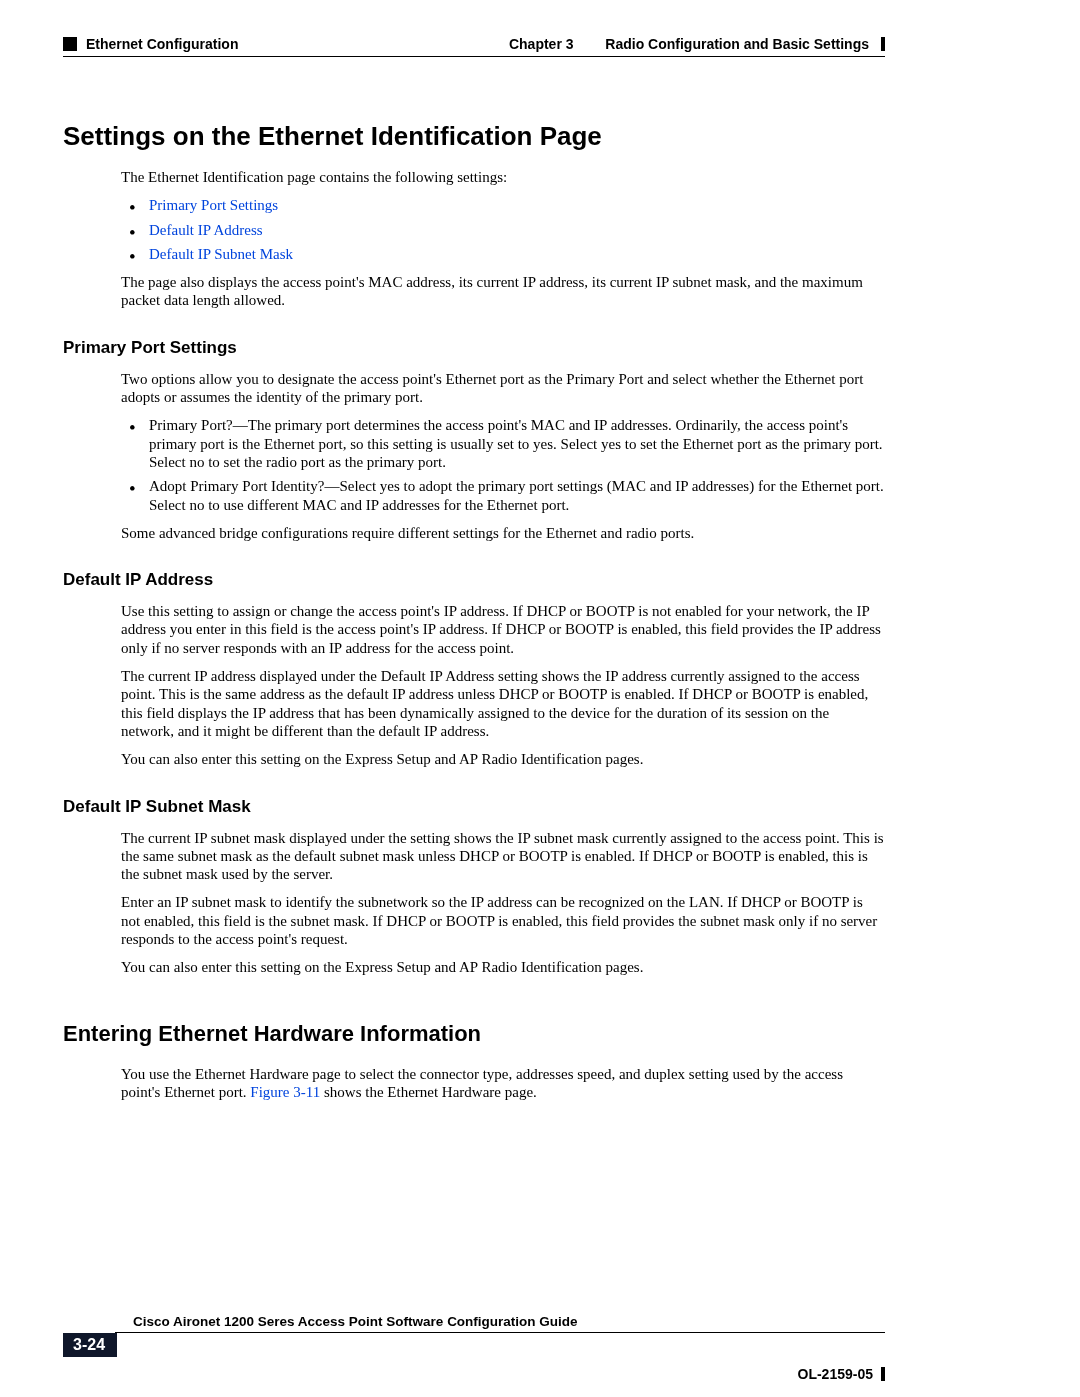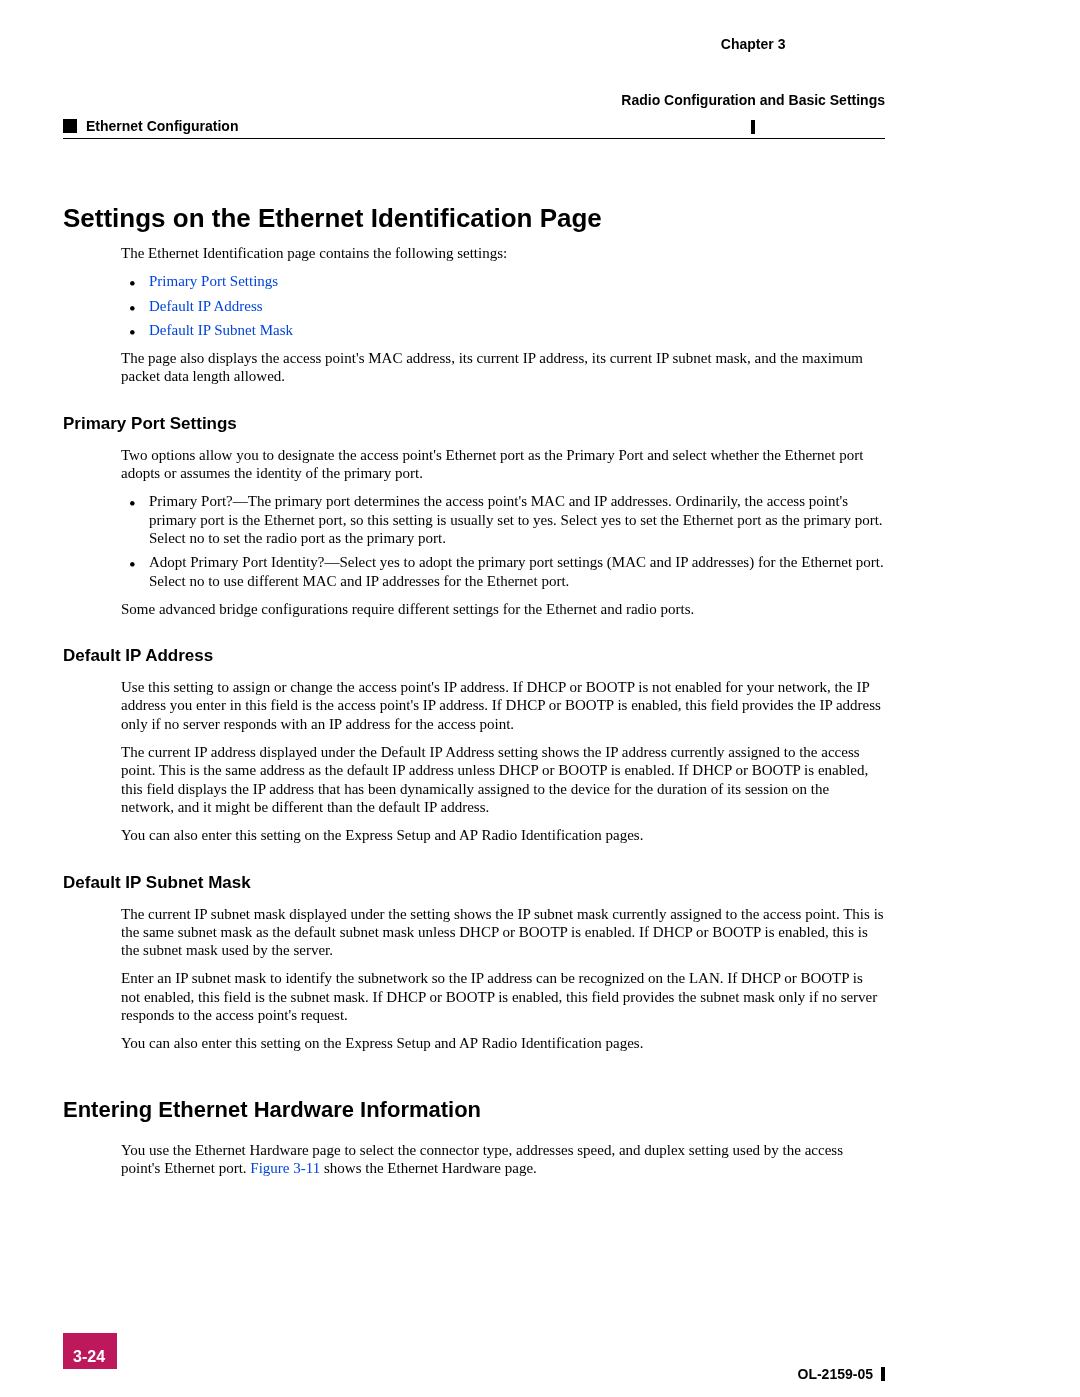--- a/index.html
+++ b/index.html
@@ -34,37 +34,36 @@
   }
   .square-black {
     width: 14px;
     height: 14px;
     background: #000;
   }
   .running-header-right {
     display: flex;
     align-items: center;
     gap: 12px;
-    flex-direction: column;
   }
   .bar-black {
     width: 4px;
     height: 14px;
     background: #000;
   }
   .rule-top {
     border: 0;
     border-top: 1px solid #000;
     margin: 4px 0 0 0;
   }
   .h2 {
     font-family: Arial, Helvetica, sans-serif;
     font-weight: bold;
     font-size: 26px;
-    margin: 64px 0 10px 0;
+    margin: 64px 0 16px 0;
   }
   .h1 {
     font-family: Arial, Helvetica, sans-serif;
     font-weight: bold;
     font-size: 22px;
     margin: 44px 0 18px 0;
   }
   .h3 {
     font-family: Arial, Helvetica, sans-serif;
     font-weight: bold;
@@ -132,23 +131,23 @@
     display: flex;
     justify-content: space-between;
     align-items: flex-start;
     font-family: Arial, Helvetica, sans-serif;
     font-size: 14px;
     font-weight: bold;
     height: 24px;
   }
   .page-badge {
     display: inline-block;
-    background: #be185d;
+    background: #0f172a;
     color: #fff;
-    padding: 15px 12px 3px 10px;
+    padding: 3px 12px 3px 10px;
     font-size: 16px;
     margin-right: 6px;
   }
   .footer-right {
     display: flex;
     align-items: center;
     gap: 8px;
     margin-top: 33px;
   }
 </style>
@@ -206,20 +205,24 @@
     <p>Enter an IP subnet mask to identify the subnetwork so the IP address can be recognized on the LAN. If DHCP or BOOTP is not enabled, this field is the subnet mask. If DHCP or BOOTP is enabled, this field provides the subnet mask only if no server responds to the access point's request.</p>
     <p>You can also enter this setting on the Express Setup and AP Radio Identification pages.</p>
   </div>
 
   <div class="h1">Entering Ethernet Hardware Information</div>
   <div class="body-block">
     <p><span>You use the Ethernet Hardware page to select the connector type, addresses speed, and duplex setting used by the access point's Ethernet port. </span><span class="link">Figure 3-11</span><span> shows the Ethernet Hardware page.</span></p>
   </div>
 
   <div class="footer">
+    <div class="footer-rule-wrap">
+      <span class="footer-title">Cisco Aironet 1200 Seres Access Point Software Configuration Guide</span>
+      <hr class="footer-rule">
+    </div>
     <div class="footer-bottom">
       <div>
         <span class="page-badge">3-24</span>
       </div>
       <div class="footer-right">
         <span>OL-2159-05</span>
         <span class="bar-black"></span>
       </div>
     </div>
   </div>

